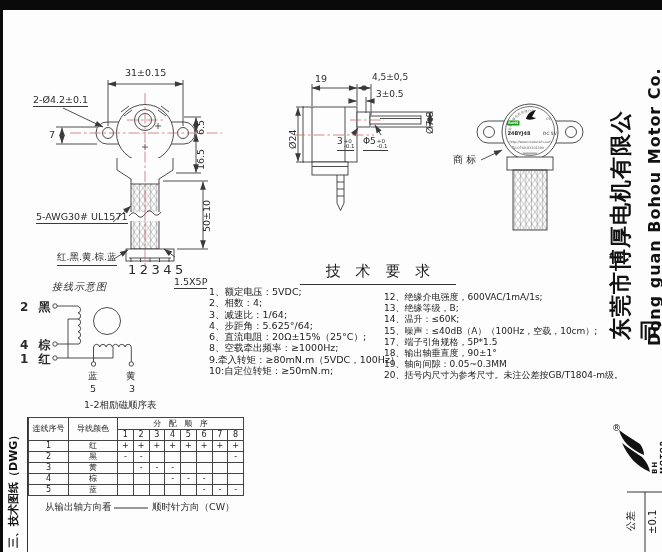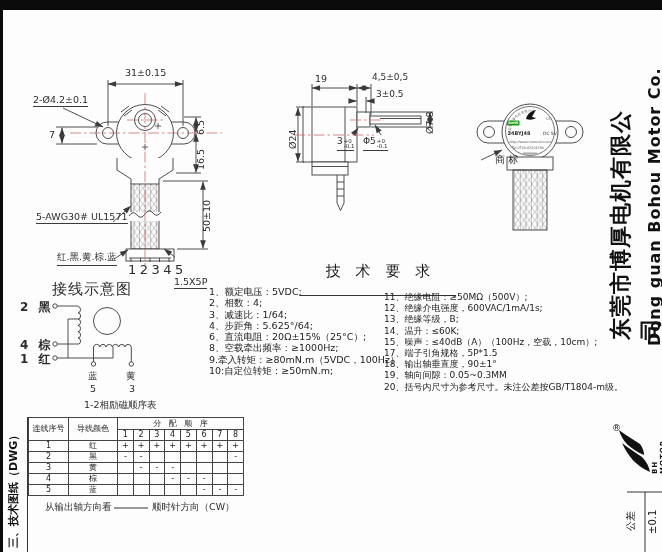--- a/index.html
+++ b/index.html
@@ -7,21 +7,21 @@
          font-family:"DejaVu Sans","Liberation Sans",sans-serif;color:#2b2b2b;}
   .bar-top{position:absolute;left:0;top:0;width:662px;height:10px;background:#0a0a0a;}
   .bar-left{position:absolute;left:0;top:0;width:3px;height:552px;background:#0a0a0a;}
   svg.linework{position:absolute;left:0;top:0;}
   .lab{position:absolute;white-space:nowrap;}
   .dimf{font-size:9.5px;}
   .undl{border-bottom:1px solid #3a3a3a;padding-bottom:1px;}
   .vrot{transform:rotate(-90deg);transform-origin:top left;}
   .tstk{display:inline-flex;flex-direction:column;font-size:5.5px;line-height:5px;vertical-align:1px;margin-left:1px;}
   .ttitle{position:absolute;left:300px;top:262px;width:156px;text-align:center;font-size:15px;
-          word-spacing:10px;border-bottom:1.2px solid #333;padding-bottom:14px;color:#1c1c1c;}
+          word-spacing:10px;border-bottom:1.2px solid #333;padding-bottom:3px;color:#1c1c1c;}
   .tlist{position:absolute;font-size:9.5px;line-height:11.3px;color:#1c1c1c;}
   .tline{white-space:nowrap;}
   .ptable{position:absolute;left:28px;top:417px;border-collapse:collapse;table-layout:fixed;
           font-size:8px;color:#222;}
   .ptable th,.ptable td{border:1px solid #444;text-align:center;padding:0;line-height:1;
           font-weight:normal;height:10px;overflow:hidden;}
   .ptable thead tr:first-child th{height:11px;}
   .wirlab{font-size:12px;letter-spacing:3px;font-weight:bold;}
   .company-cn{position:absolute;left:606px;top:340px;width:250px;font-size:22px;font-weight:bold;
           letter-spacing:1px;transform:rotate(-90deg);transform-origin:top left;color:#111;}
@@ -211,23 +211,23 @@
   <div class="lab dimf vrot" style="left:424px;top:134px;width:26px;">Ø7.8</div>
   <div class="lab undl" style="left:337px;top:136px;font-size:9px;"><span>3</span><span class="tstk">
         <span>+0</span>
         <span>-0.1</span>
       </span></div>
   <div class="lab undl" style="left:363px;top:136px;font-size:9px;"><span>Φ5</span><span class="tstk">
         <span>+0</span>
         <span>-0.1</span>
       </span></div>
 
-  <div class="lab" style="left:453px;top:153px;font-size:10px;margin-left:42px;">商 标</div>
-
-  <div class="lab" style="left:52px;top:280px;font-size:15px;letter-spacing:1px;">接线示意图</div>
+  <div class="lab" style="left:453px;top:153px;font-size:10px;">商 标</div>
+
+  <div class="lab" style="left:52px;top:280px;font-size:10px;letter-spacing:1px;font-style:italic;">接线示意图</div>
   <div class="lab wirlab" style="left:20px;top:299px;">2 黑</div>
   <div class="lab wirlab" style="left:20px;top:337px;">4 棕</div>
   <div class="lab wirlab" style="left:20px;top:351px;">1 红</div>
   <div class="lab" style="left:88px;top:370px;font-size:9.5px;">蓝</div>
   <div class="lab" style="left:90px;top:383px;font-size:9.5px;">5</div>
   <div class="lab" style="left:126px;top:370px;font-size:9.5px;">黄</div>
   <div class="lab" style="left:129px;top:383px;font-size:9.5px;">3</div>
   <div class="lab" style="left:84px;top:399px;font-size:9.5px;">1-2相励磁顺序表</div>
 
   <div class="ttitle">技 术 要 求</div>
@@ -235,21 +235,20 @@
       <div class="tline">1、额定电压：5VDC;</div>
       <div class="tline">2、相数：4;</div>
       <div class="tline">3、减速比：1/64;</div>
       <div class="tline">4、步距角：5.625°/64;</div>
       <div class="tline">6、直流电阻：20Ω±15%（25°C）;</div>
       <div class="tline">8、空载牵出频率：≥1000Hz;</div>
       <div class="tline">9.牵入转矩：≥80mN.m（5VDC，100Hz）</div>
       <div class="tline">10:自定位转矩：≥50mN.m;</div>
     </div>
   <div class="tlist" style="left:384px;top:292px;width:250px;font-size:9px;line-height:11.2px;">
-      <div class="tline">11、绝缘电阻：≥50MΩ（500V）;</div>
       <div class="tline">12、绝缘介电强度，600VAC/1mA/1s;</div>
       <div class="tline">13、绝缘等级，B;</div>
       <div class="tline">14、温升：≤60K;</div>
       <div class="tline">15、噪声：≤40dB（A）（100Hz，空载，10cm）;</div>
       <div class="tline">17、端子引角规格，5P*1.5</div>
       <div class="tline">18、输出轴垂直度，90±1°</div>
       <div class="tline">19、轴向间隙：0.05~0.3MM</div>
       <div class="tline">20、括号内尺寸为参考尺寸。未注公差按GB/T1804-m级。</div>
     </div>
 

